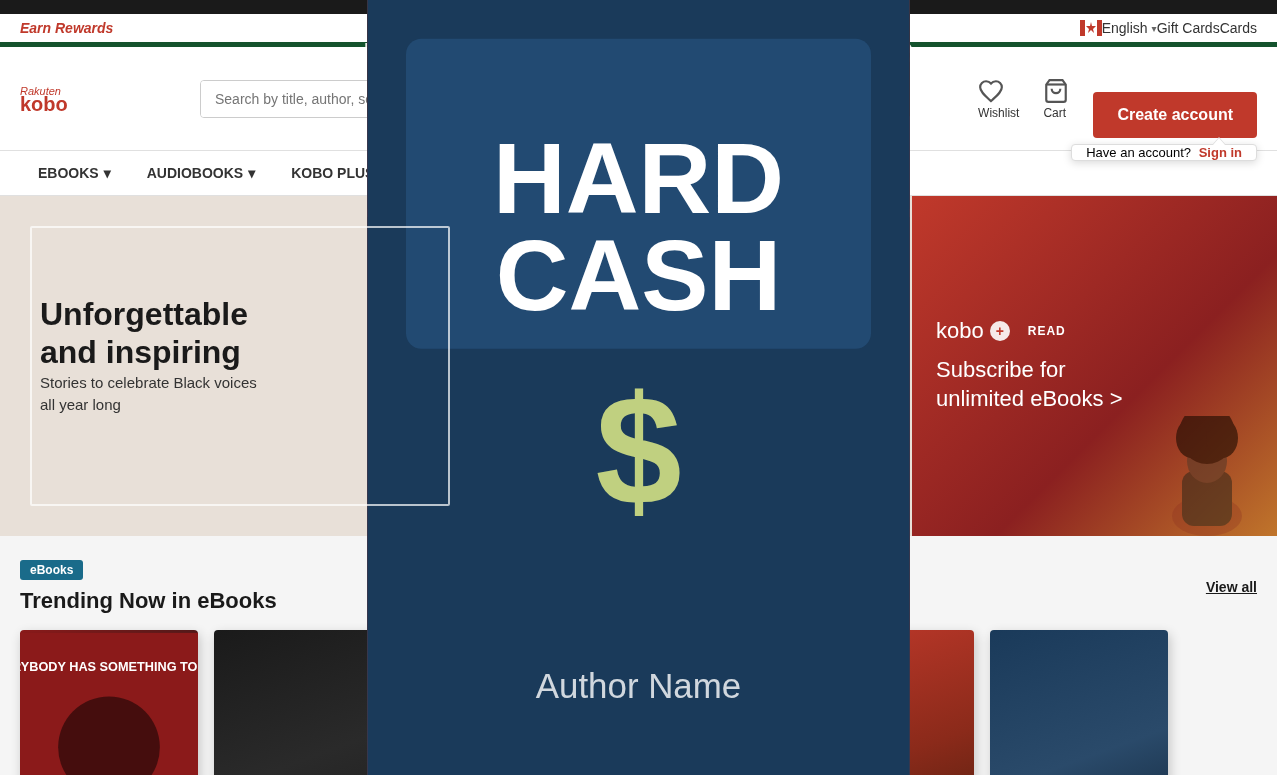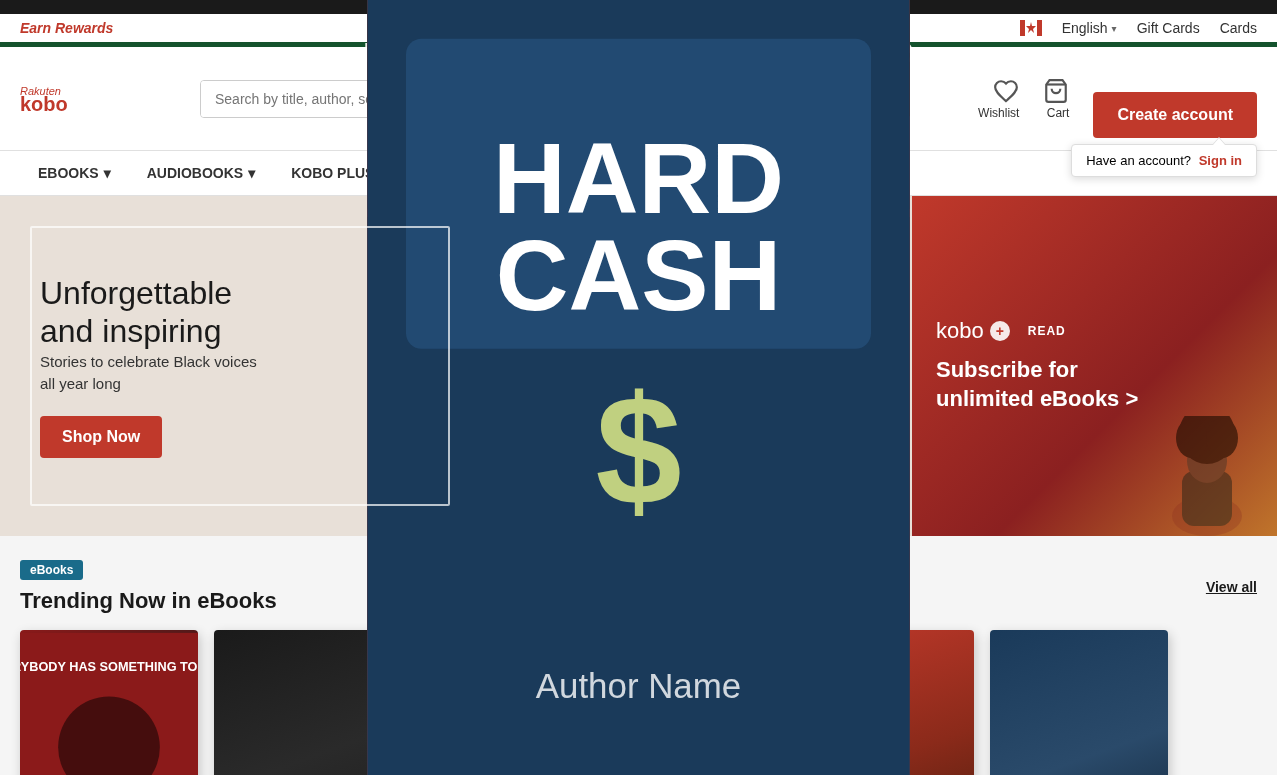--- a/index.html
+++ b/index.html
@@ -21,21 +21,20 @@
     }
     .rewards-text {
       color: #c0392b;
       font-style: italic;
       font-weight: bold;
       font-size: 14px;
     }
     .top-right {
       display: flex;
       align-items: center;
-      gap: 20px;
       font-size: 14px;
       color: #333;
     }
     .lang-selector {
       display: flex;
       align-items: center;
       gap: 4px;
       cursor: pointer;
     }
     .chevron-down {
@@ -92,21 +91,21 @@
 
     .header-right {
       display: flex;
       align-items: center;
       gap: 24px;
       margin-left: auto;
     }
     .icon-btn {
       display: flex;
       flex-direction: column;
-      align-items: flex-end;
+      align-items: flex-start;
       gap: 2px;
       cursor: pointer;
       background: none;
       border: none;
       font-size: 12px;
       color: #333;
     }
     .icon-btn svg { width: 26px; height: 26px; fill: #555; }
 
     .create-account-btn {
@@ -123,21 +122,21 @@
     }
     .sign-in-tooltip {
       position: relative;
       display: inline-block;
     }
     .tooltip-bubble {
       position: absolute;
       background: white;
       border: 1px solid #ddd;
       border-radius: 4px;
-      padding: 8px 14px;
+      padding: 0 14px;
       font-size: 13px;
       white-space: nowrap;
       right: 0;
       top: 108%;
       box-shadow: 0 2px 8px rgba(0,0,0,0.15);
       z-index: 100;
       margin-left: 25px;
     }
     .tooltip-bubble a { color: #c0392b; text-decoration: none; font-weight: 600; }
     .tooltip-bubble::before {
@@ -214,21 +213,21 @@
       left: 30px;
       top: 30px;
       bottom: 30px;
       width: 420px;
       border: 2px solid rgba(255,255,255,0.7);
       border-radius: 2px;
       z-index: 1;
     }
     .hero-title {
       font-size: 32px;
-      font-weight: 400;
+      font-weight: 700;
       color: #1a1a1a;
       line-height: 1.2;
       margin-bottom: 0;
     }
     .hero-subtitle {
       font-size: 15px;
       color: #333;
       line-height: 1.5;
       margin-bottom: 20px;
     }
@@ -280,21 +279,21 @@
       color: white;
       font-size: 12px;
       font-weight: 600;
       letter-spacing: 1px;
       text-transform: uppercase;
       margin-left: 12px;
     }
     .kobo-read-cta {
       color: white;
       font-size: 22px;
-      font-weight: 700;
+      font-weight: 400;
       line-height: 1.3;
     }
     .kobo-reader-panel {
       background: #e8e0d5;
       flex: 1;
       padding: 20px 24px;
       display: flex;
       flex-direction: column;
       justify-content: center;
       position: relative;
@@ -536,21 +535,20 @@
 
     <div class="hero-content">
       <h1 class="hero-title">
         <span style="white-space:pre-line;">Unforgettable
 and inspiring</span>
       </h1>
       <p class="hero-subtitle">
         <span style="white-space:pre-line;">Stories to celebrate Black voices
 all year long</span>
       </p>
-      <button class="shop-now-btn">Shop Now</button>
     </div>
   </div>
 
   <div class="hero-side">
 
     <div class="kobo-read-panel">
       <div class="kobo-read-logo">
         <span style="color:white;font-size:22px;font-weight:300;">kobo</span>
         <div class="kobo-plus-circle">+</div>
         <span class="kobo-read-tagline">READ</span>

